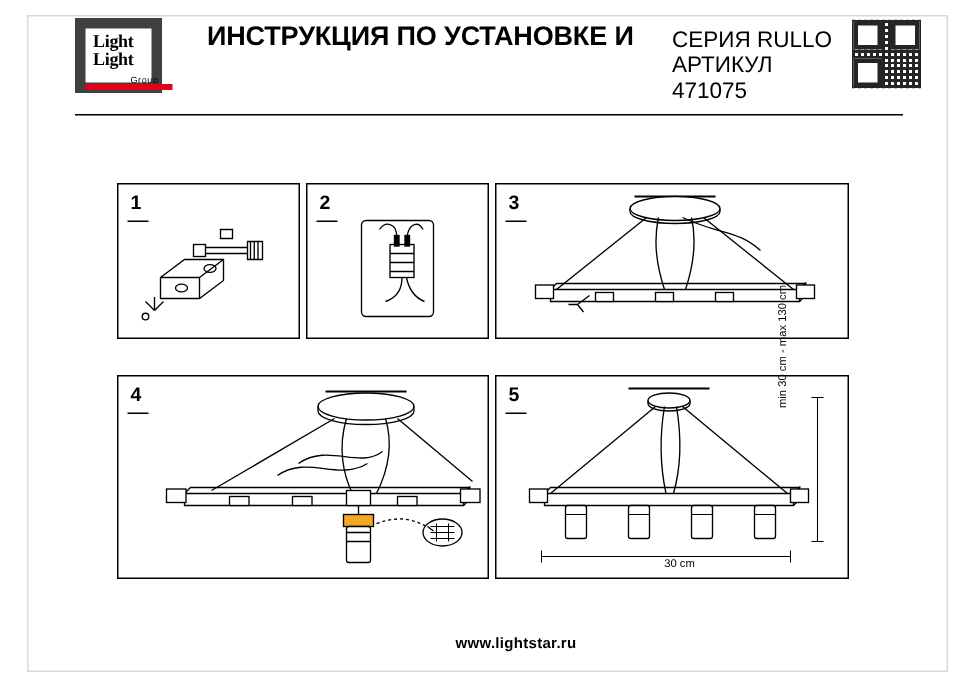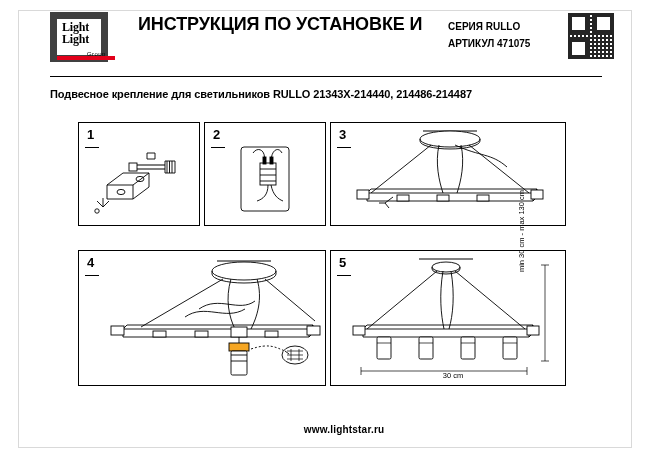--- a/index.html
+++ b/index.html
@@ -84,22 +84,22 @@
     line-height: 16px;
     letter-spacing: -0.1px;
   }
   .series-block {
     position: absolute;
     left: 398px;
     top: 6px;
     width: 120px;
   }
   .series-line {
-    font-size: 10px;
-    font-weight: bold;
+    font-size: 15px;
+    font-weight: normal;
     line-height: 17px;
   }
   .qr {
     position: absolute;
     left: 517px;
     top: 0px;
     width: 48px;
     height: 48px;
     background:
       repeating-linear-gradient(0deg, #000 0 2px, transparent 2px 4px),
@@ -216,21 +216,20 @@
       <div class="series-line">АРТИКУЛ 471075</div>
     </div>
 
     <div class="qr">
       <div class="qr-bl"></div>
     </div>
   </div>
 
   <div class="rule"></div>
 
-  <div class="subtitle">Подвесное крепление для светильников RULLO 21343X-214440, 214486-214487</div>
 
   <div class="panel" id="panel1">
     <div class="pnum">1</div>
     <div class="pnum-line"></div>
     <svg width="122" height="104" viewBox="0 0 122 104">
       <g fill="none" stroke="#000" stroke-width="0.9">
 
         <path d="M28 62 L44 50 L70 50 L70 64 L54 76 L28 76 Z" fill="#fff"></path>
         <path d="M28 62 L54 62 L54 76"></path>
         <path d="M54 62 L70 50"></path>

